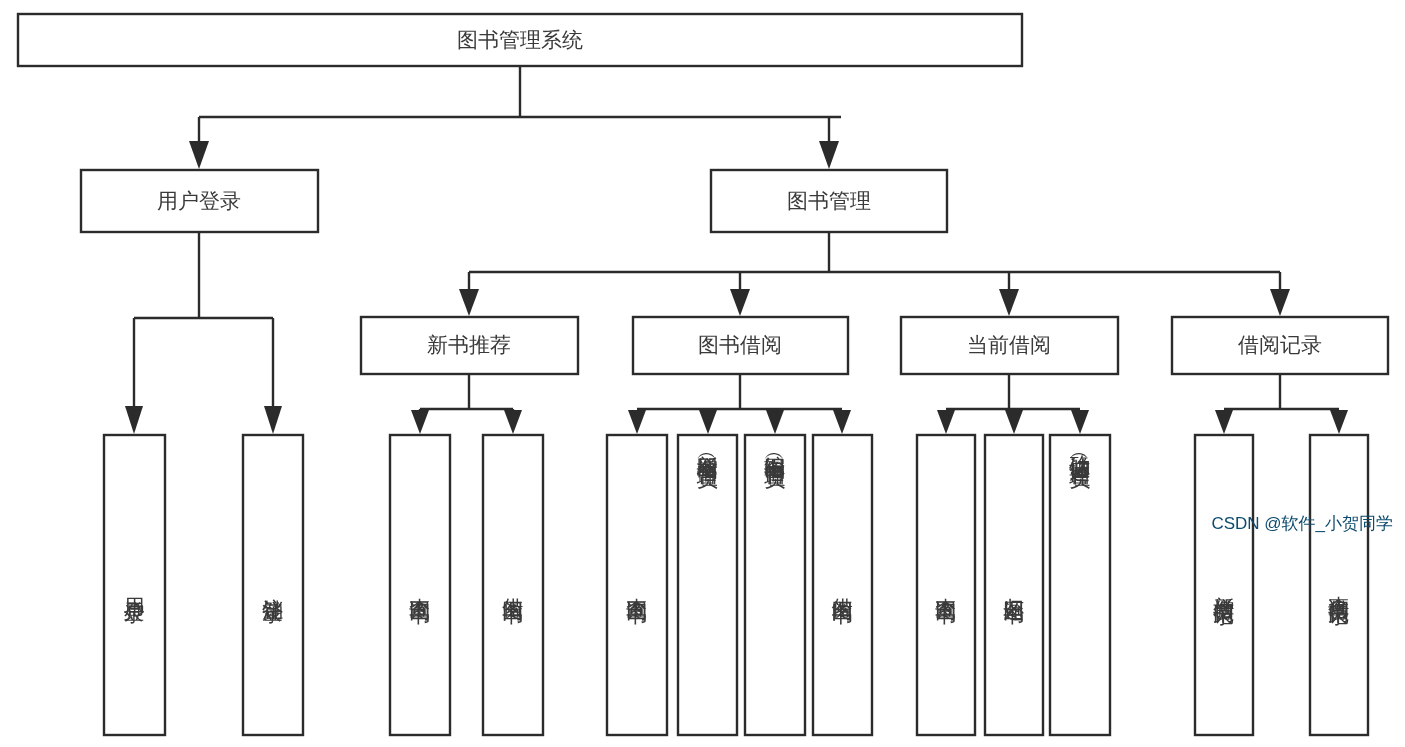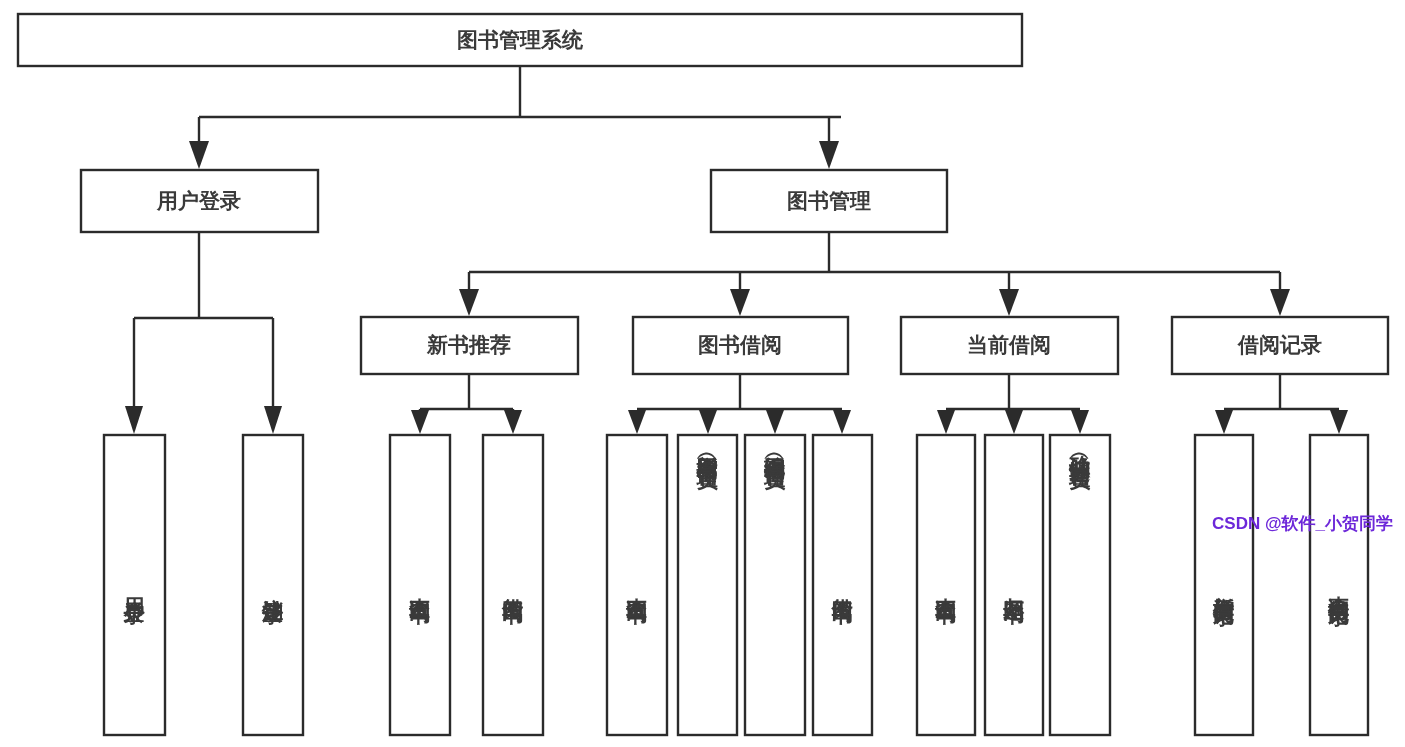--- a/index.html
+++ b/index.html
@@ -13,21 +13,20 @@
     font-family: "Liberation Sans", sans-serif;
     overflow: hidden;
     position: relative;
   }
   #diagram-root {
     position: absolute;
     left: 0;
     top: 0;
     width: 1405px;
     height: 541px;
-    font-weight: bold;
   }
   svg.flowchart {
     display: block;
     width: 1405px;
     height: 747px;
   }
   .node-box {
     fill: #ffffff;
     stroke: #2b2b2b;
     stroke-width: 2.4;
@@ -64,21 +63,21 @@
     color: #3a3a3a;
     letter-spacing: 2px;
     white-space: nowrap;
   }
   .watermark {
     position: absolute;
     right: 12px;
     bottom: 6px;
     font-family: "Liberation Sans", sans-serif;
     font-size: 17px;
-    color: #6d28d9;
+    color: #0c4a6e;
     white-space: nowrap;
     user-select: none;
   }
 </style>
 </head>
 <body>
 
 <div id="diagram-root">
 
   <svg class="flowchart" viewBox="0 0 1405 747">

